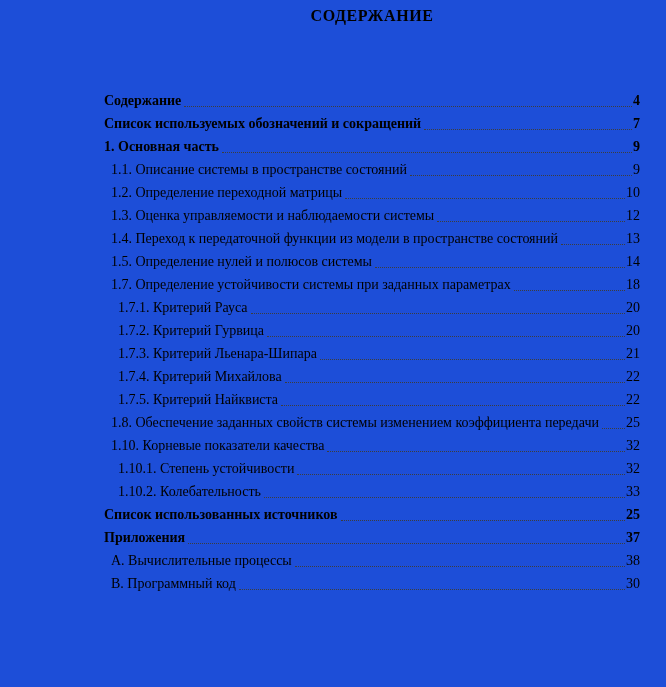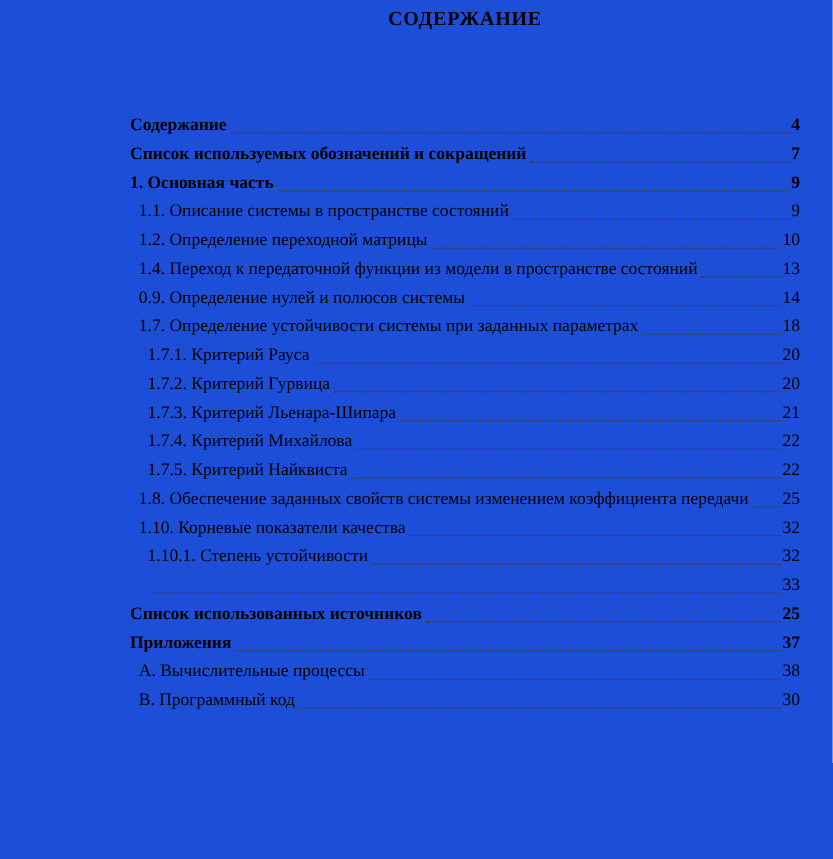--- a/index.html
+++ b/index.html
@@ -86,26 +86,31 @@
     <span class="toc-label">1.1. Описание системы в пространстве состояний</span>
     <span class="toc-dots"></span>
     <span class="toc-page">9</span>
   </div>
       <div class="toc-row indent-1">
     <span class="toc-label">1.2. Определение переходной матрицы</span>
     <span class="toc-dots"></span>
     <span class="toc-page">10</span>
   </div>
       <div class="toc-row indent-1">
+    <span class="toc-label">1.3. Оценка управляемости и наблюдаемости системы</span>
+    <span class="toc-dots"></span>
+    <span class="toc-page">12</span>
+  </div>
+      <div class="toc-row indent-1">
     <span class="toc-label">1.4. Переход к передаточной функции из модели в пространстве состояний</span>
     <span class="toc-dots"></span>
     <span class="toc-page">13</span>
   </div>
       <div class="toc-row indent-1">
-    <span class="toc-label">0.9. Определение нулей и полюсов системы</span>
+    <span class="toc-label">1.5. Определение нулей и полюсов системы</span>
     <span class="toc-dots"></span>
     <span class="toc-page">14</span>
   </div>
       <div class="toc-row indent-1">
     <span class="toc-label">1.7. Определение устойчивости системы при заданных параметрах</span>
     <span class="toc-dots"></span>
     <span class="toc-page">18</span>
   </div>
       <div class="toc-row indent-2">
     <span class="toc-label">1.7.1. Критерий Рауса</span>
@@ -141,20 +146,21 @@
     <span class="toc-label">1.10. Корневые показатели качества</span>
     <span class="toc-dots"></span>
     <span class="toc-page">32</span>
   </div>
       <div class="toc-row indent-2">
     <span class="toc-label">1.10.1. Степень устойчивости</span>
     <span class="toc-dots"></span>
     <span class="toc-page">32</span>
   </div>
       <div class="toc-row indent-2">
+    <span class="toc-label">1.10.2. Колебательность</span>
     <span class="toc-dots"></span>
     <span class="toc-page">33</span>
   </div>
       <div class="toc-row indent-0 bold">
     <span class="toc-label">Список использованных источников</span>
     <span class="toc-dots"></span>
     <span class="toc-page">25</span>
   </div>
       <div class="toc-row indent-0 bold">
     <span class="toc-label">Приложения</span>

